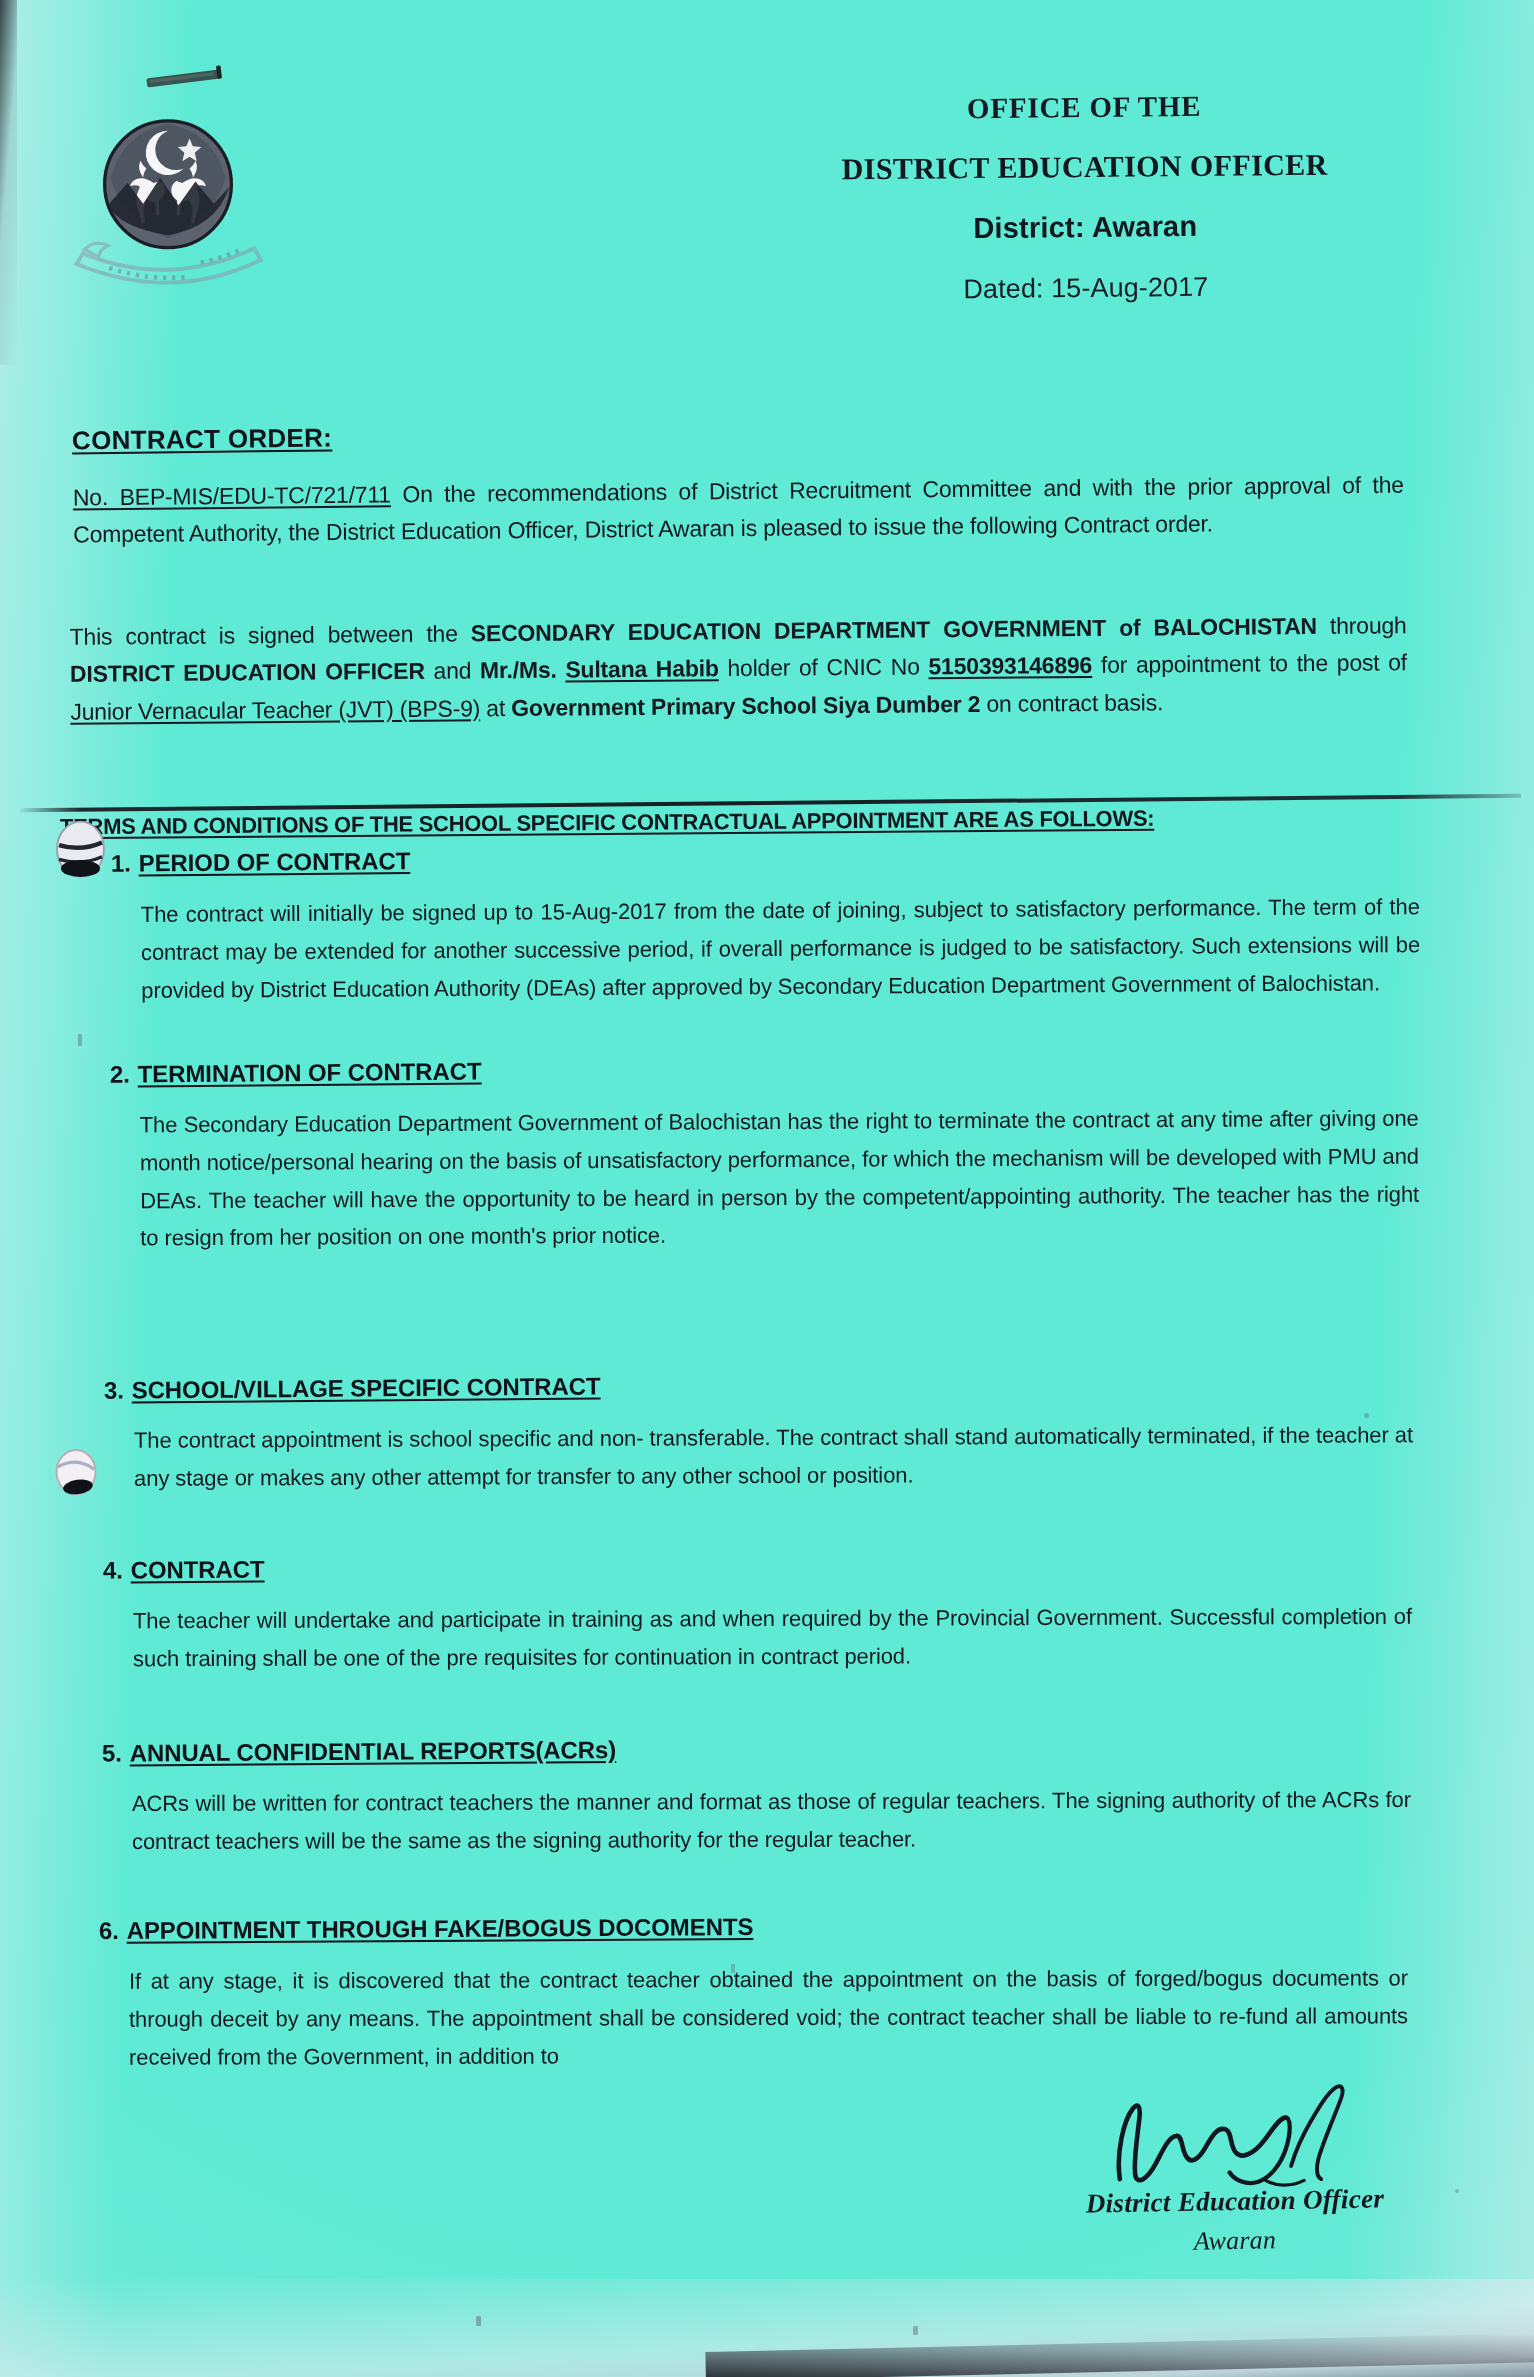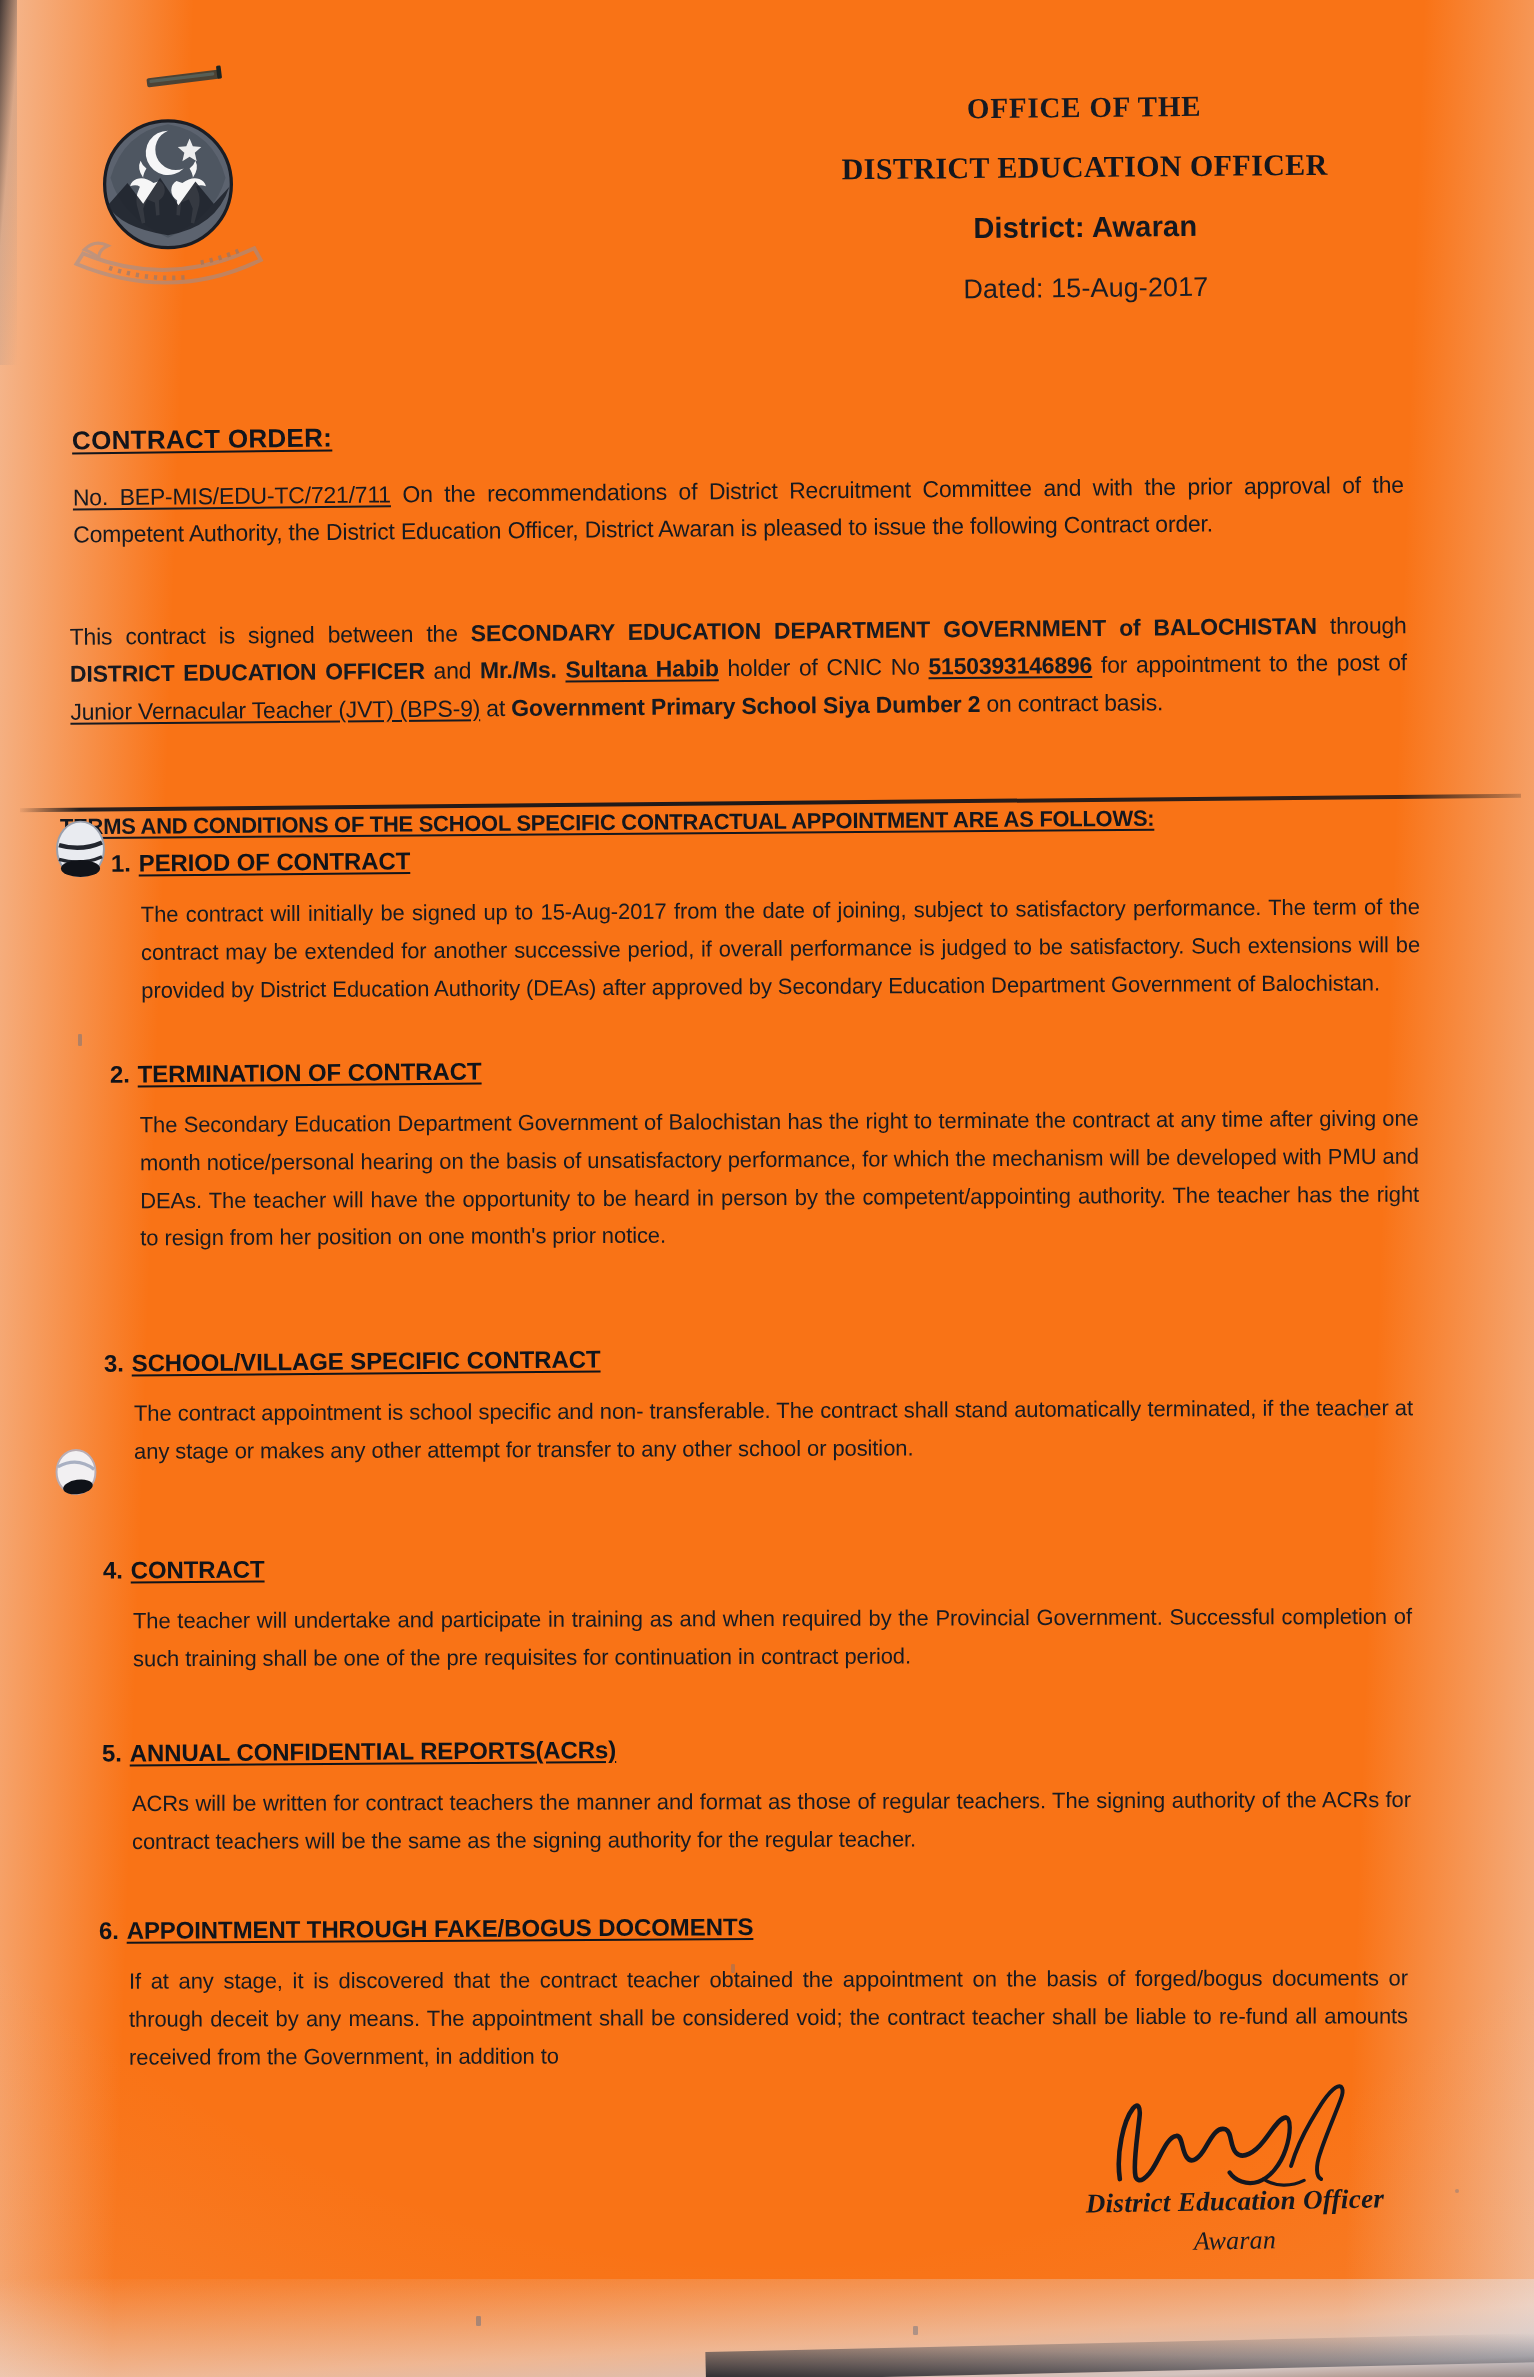--- a/index.html
+++ b/index.html
@@ -10,21 +10,21 @@
   }
   body {
     font-family: "Liberation Sans", sans-serif;
   }
 
   
   .page {
     position: relative;
     width: 1535px;
     height: 2377px;
-    background: #f97316;
+    background: #5eead4;
     overflow: hidden;
     color: #15181f;
   }
 
   
   .paper-tint {
     position: absolute;
     inset: 0;
     background:
       radial-gradient(ellipse 140% 100% at 50% 40%, rgba(255,255,255,0) 55%, rgba(225,228,236,0.35) 100%),
@@ -350,21 +350,21 @@
       <div class="clause-body cond-text" style="transform:rotate(-0.35deg)">The contract will initially be signed up to 15-Aug-2017 from the date of joining, subject to satisfactory performance. The term of the contract may be extended for another successive period, if overall performance is judged to be satisfactory. Such extensions will be provided by District Education Authority (DEAs) after approved by Secondary Education Department Government of Balochistan.</div>
     </div>
 
     <div class="clause" style="left:110px; top:664px;">
       <div class="clause-title" style="transform:rotate(-0.5deg)">
         <span class="num">2.</span><span class="ttl">TERMINATION OF CONTRACT</span>
       </div>
       <div class="clause-body cond-text" style="transform:rotate(-0.3deg)">The Secondary Education Department Government of Balochistan has the right to terminate the contract at any time after giving one month notice/personal hearing on the basis of unsatisfactory performance, for which the mechanism will be developed with PMU and DEAs.  The teacher will have the opportunity to be heard in person by the competent/appointing authority. The teacher has the right to resign from her position on one month's prior notice.</div>
     </div>
 
-    <div class="clause" style="left:104px; top:953px;">
+    <div class="clause" style="left:104px; top:980px;">
       <div class="clause-title" style="transform:rotate(-0.5deg)">
         <span class="num">3.</span><span class="ttl">SCHOOL/VILLAGE SPECIFIC CONTRACT</span>
       </div>
       <div class="clause-body cond-text" style="transform:rotate(-0.25deg)">The contract appointment is school specific and non- transferable. The contract shall stand automatically terminated, if the teacher at any stage or makes any other attempt for transfer to any other school or position.</div>
     </div>
 
     <div class="clause" style="left:103px; top:1161px;">
       <div class="clause-title" style="transform:rotate(-0.4deg)">
         <span class="num">4.</span><span class="ttl">CONTRACT</span>
       </div>

